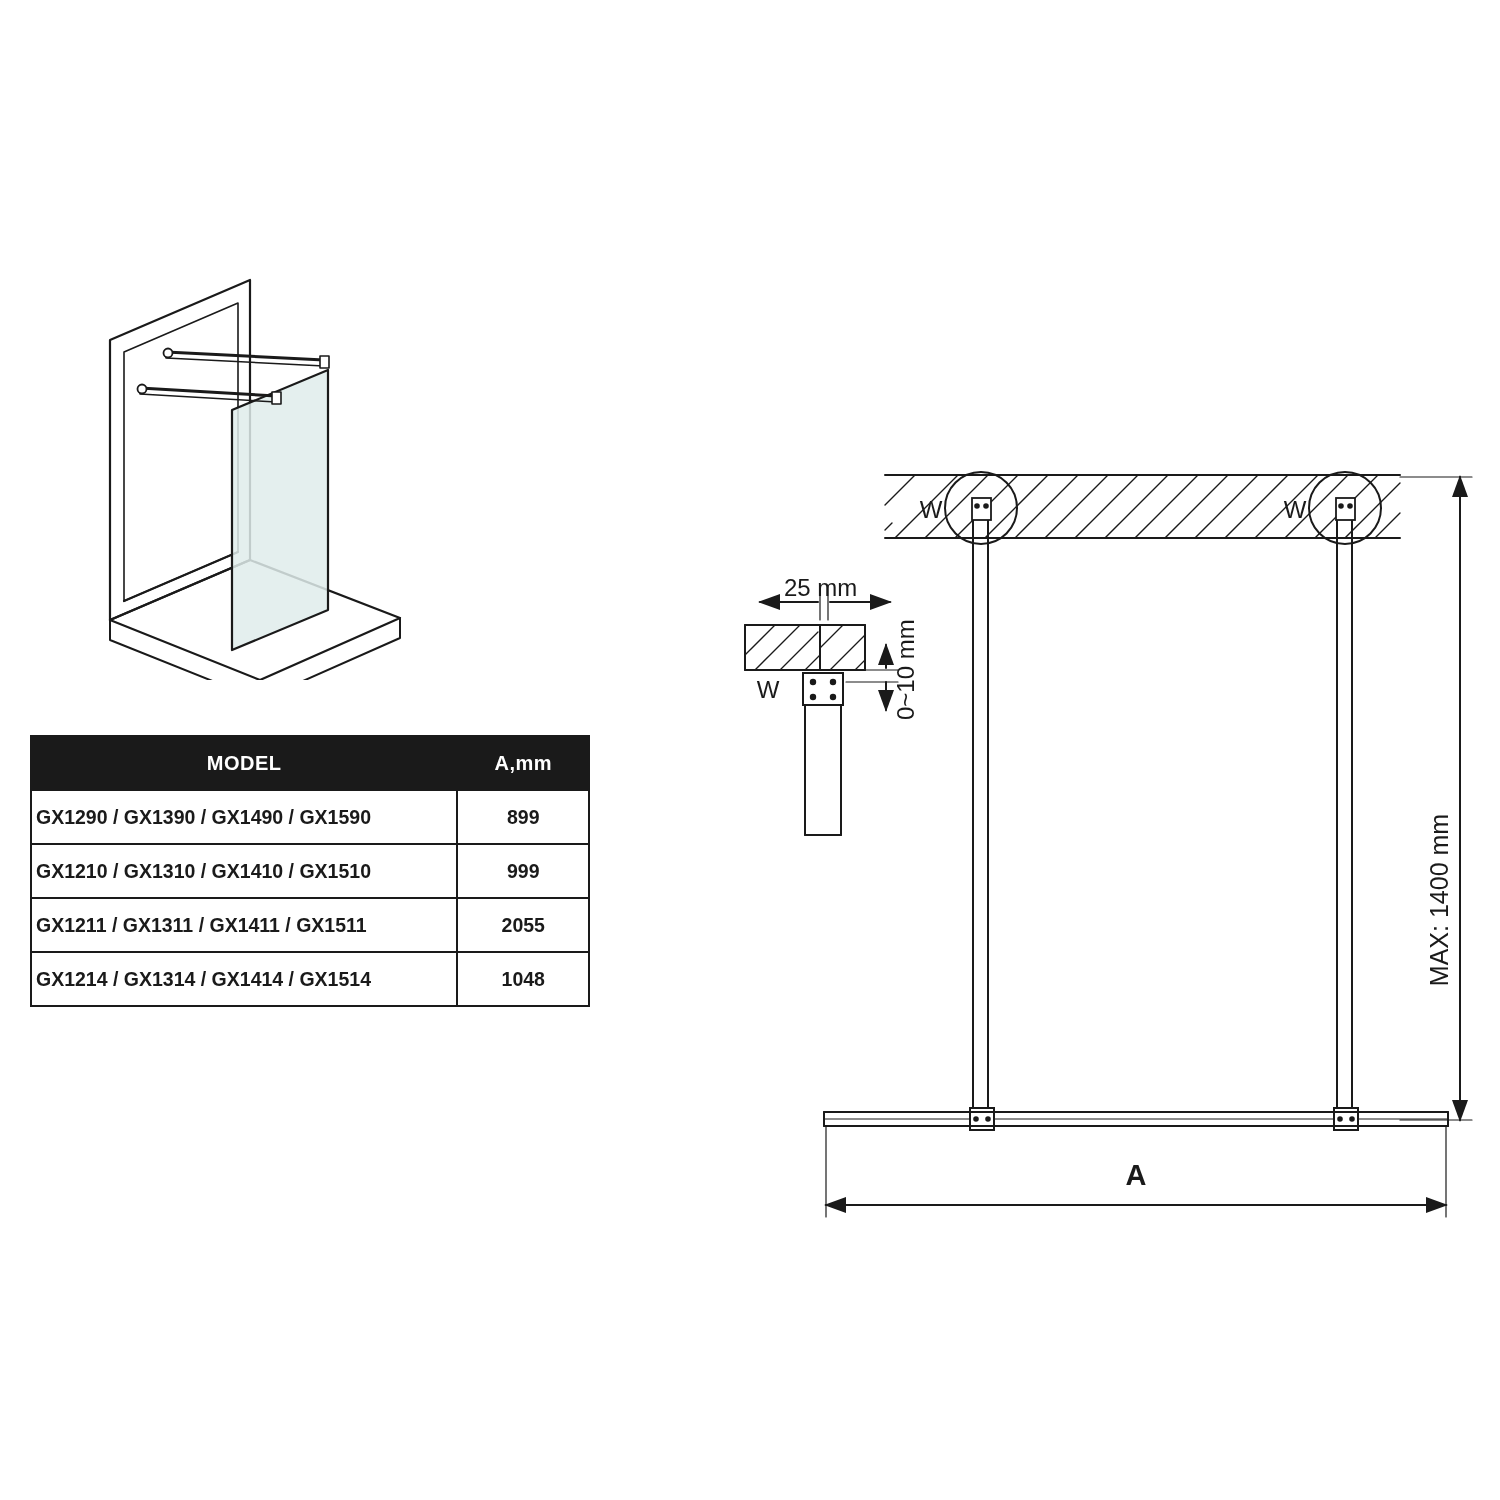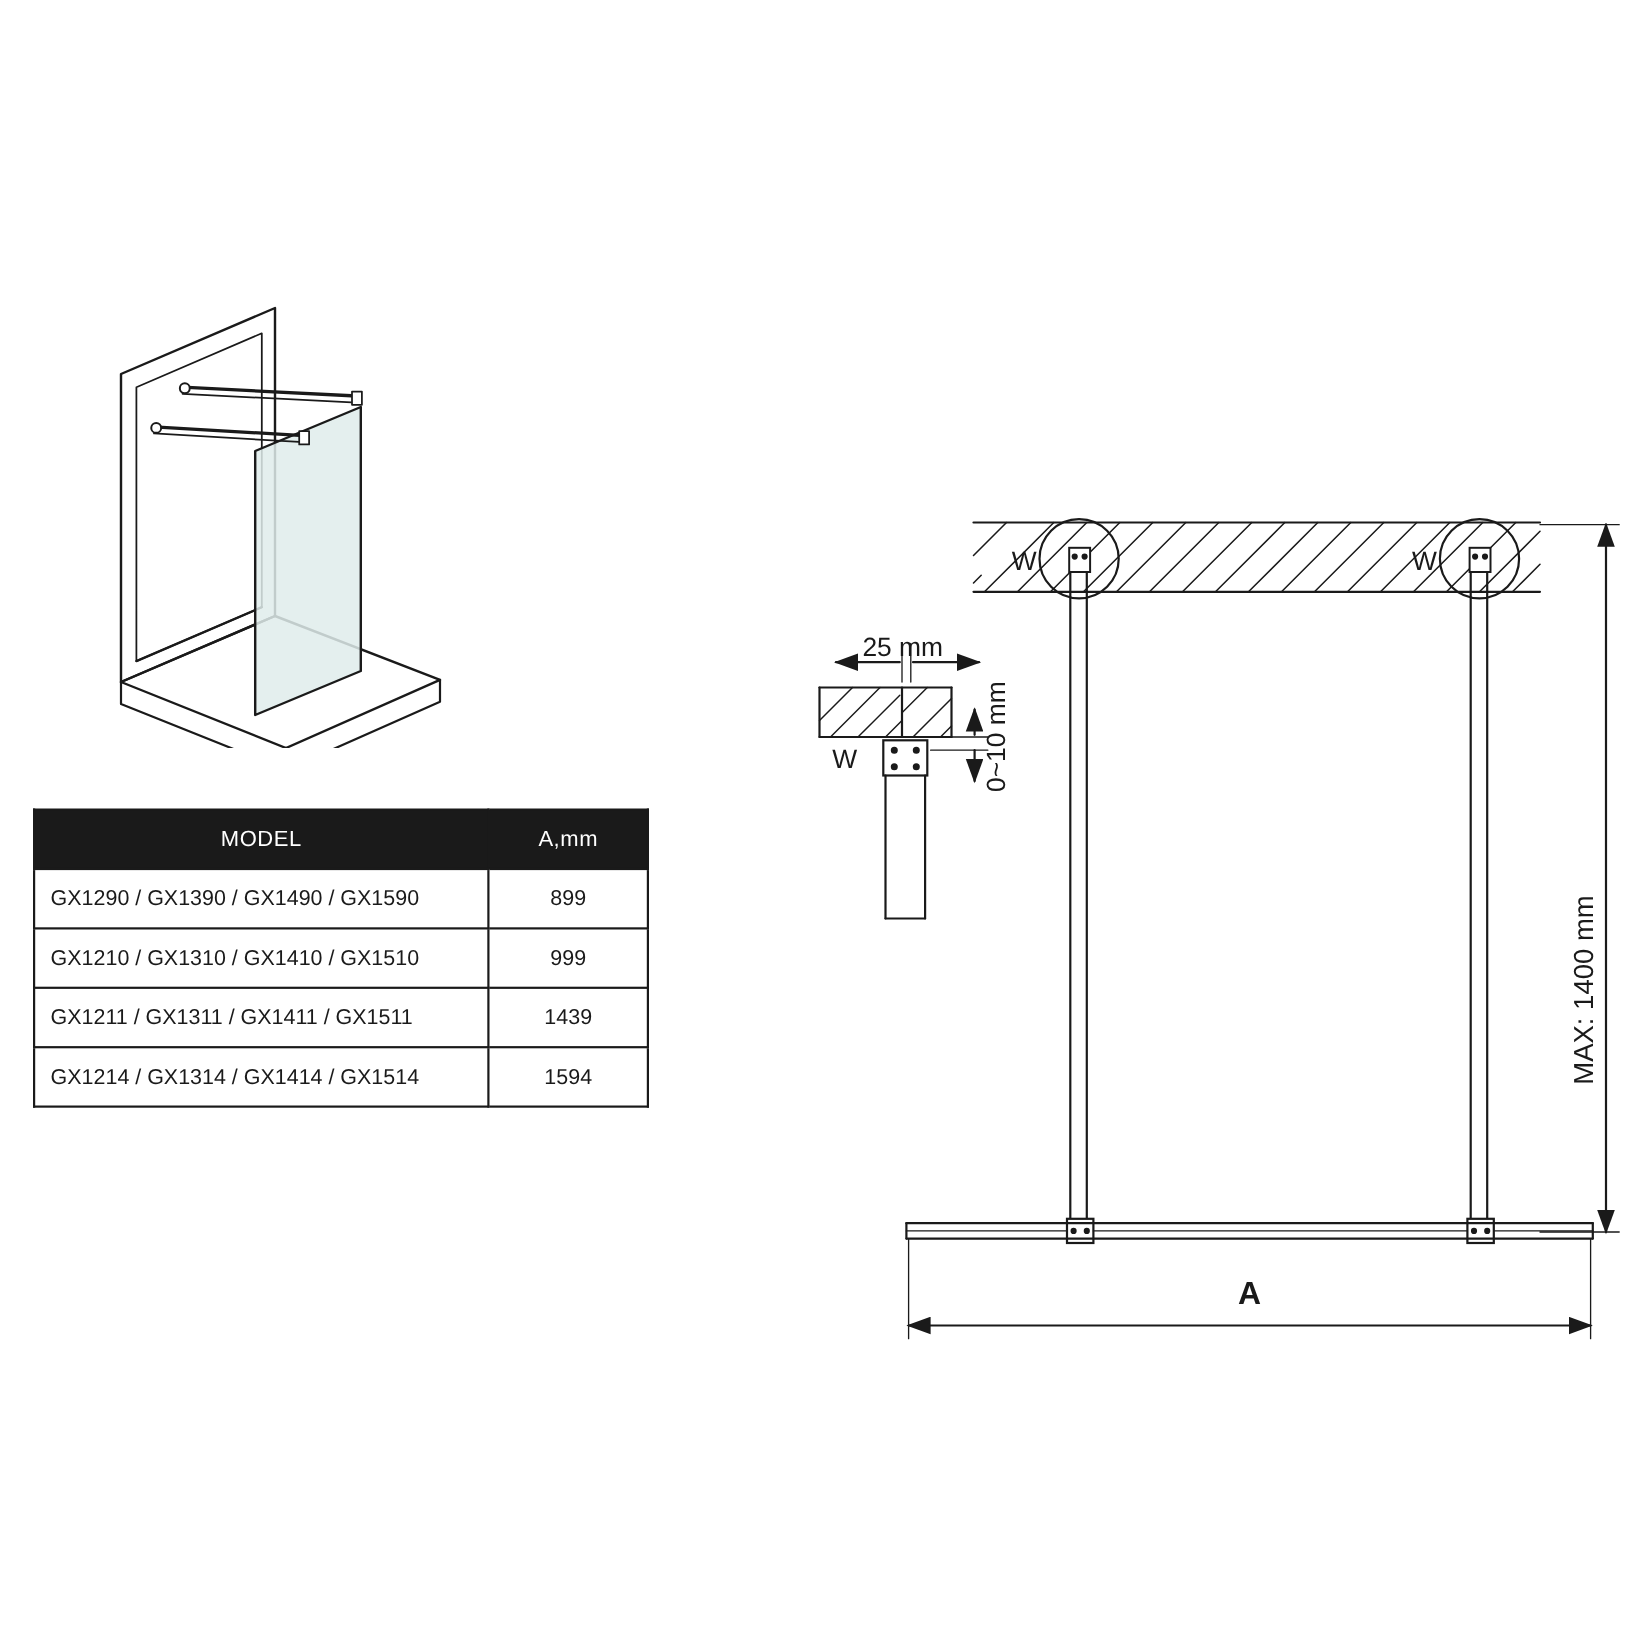--- a/index.html
+++ b/index.html
@@ -35,22 +35,22 @@
     left: 30px;
     top: 735px;
     width: 560px;
     border-collapse: collapse;
     background: #ffffff;
     font-size: 19px;
   }
   #model-table th, #model-table td {
     border: 2px solid #1a1a1a;
     height: 52px;
-    padding: 0 14px;
-    font-weight: normal;
+    padding: 0 4px;
+    font-weight: bold;
     color: #1a1a1a;
   }
   #model-table thead th {
     background: #1a1a1a;
     color: #ffffff;
     font-size: 20px;
     letter-spacing: 0.5px;
     text-align: center;
     border-color: #1a1a1a;
   }
@@ -117,25 +117,25 @@
       <tr>
         <td class="cell-model">GX1290 / GX1390 / GX1490 / GX1590</td>
         <td class="cell-a">899</td>
       </tr>
       <tr>
         <td class="cell-model">GX1210 / GX1310 / GX1410 / GX1510</td>
         <td class="cell-a">999</td>
       </tr>
       <tr>
         <td class="cell-model">GX1211 / GX1311 / GX1411 / GX1511</td>
-        <td class="cell-a">1439</td>
+        <td class="cell-a">2055</td>
       </tr>
       <tr>
         <td class="cell-model">GX1214 / GX1314 / GX1414 / GX1514</td>
-        <td class="cell-a">1594</td>
+        <td class="cell-a">1048</td>
       </tr>
     </tbody>
   </table>
 
   <div id="tech-drawing">
     <svg width="790" height="830" viewBox="0 0 790 830" xmlns="http://www.w3.org/2000/svg">
       <defs>
         <marker id="arrEnd" markerWidth="12" markerHeight="12" refX="10" refY="4" orient="auto">
           <path d="M 0 0 L 11 4 L 0 8 z" fill="#1a1a1a"></path>
         </marker>

